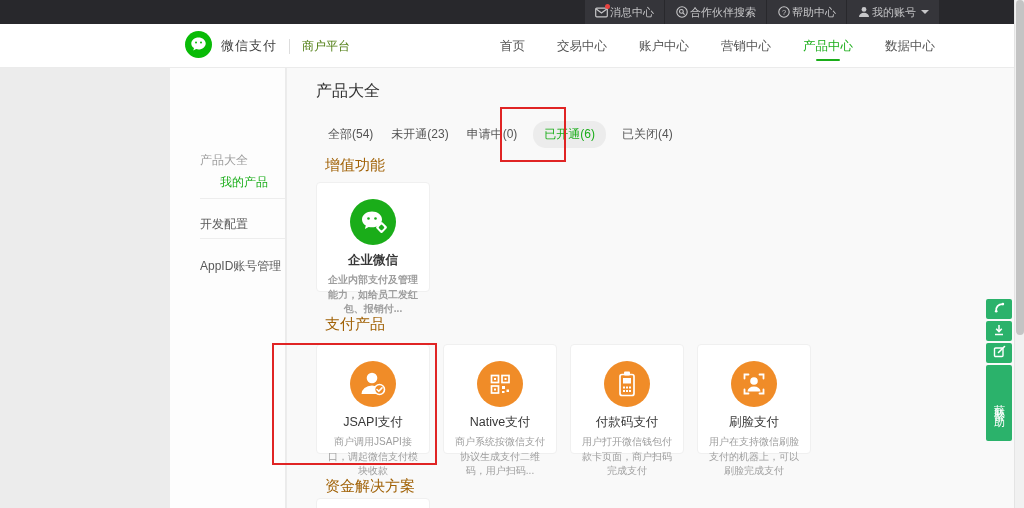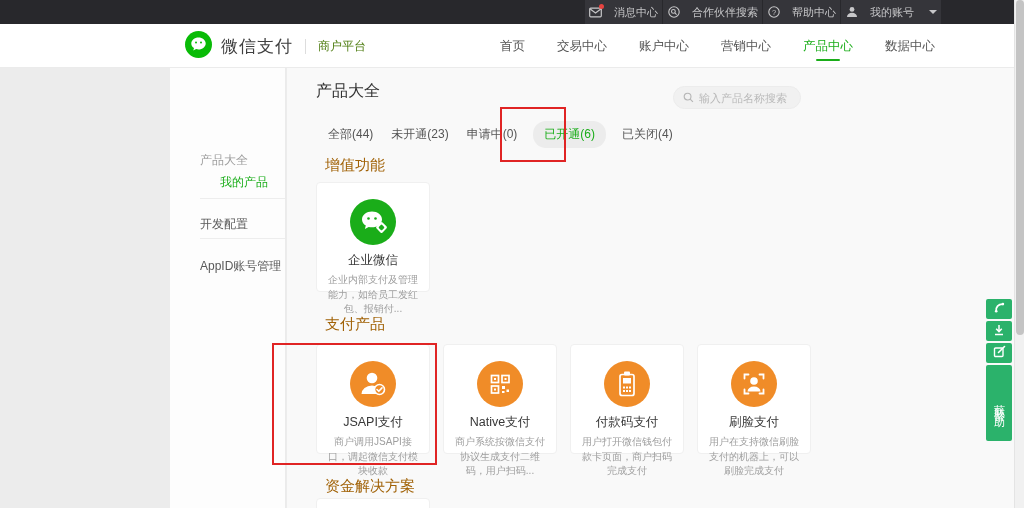--- a/index.html
+++ b/index.html
@@ -3,29 +3,29 @@
 <meta charset="utf-8">
 <style>
   * { margin:0; padding:0; box-sizing:border-box; }
   html,body { background:#fff; }
   body { font-family:"Liberation Sans","DejaVu Sans",sans-serif; }
   #screen { position:relative; width:1024px; height:508px; overflow:hidden; background:#ececec; }
 
   
   .topbar { position:absolute; left:0; top:0; width:1024px; height:24px; background:#28282c; }
   .topbar-items { position:absolute; left:585px; top:0; height:24px; display:flex; gap:1px; }
-  .topbar-item { background:#35353a; color:#c7c7c9; font-size:11px; display:flex; align-items:center; gap:12px; padding:0 4px; cursor:pointer; white-space:nowrap; }
+  .topbar-item { background:#35353a; color:#c7c7c9; font-size:11px; display:flex; align-items:center; gap:2px; padding:0 10px; cursor:pointer; white-space:nowrap; }
   .tb-icon { position:relative; display:inline-flex; width:13px; height:12px; align-items:center; justify-content:center; }
   .reddot { position:absolute; right:-2px; top:-2px; width:5px; height:5px; border-radius:50%; background:#e64340; }
   .caret { width:0; height:0; border-left:4px solid transparent; border-right:4px solid transparent; border-top:4px solid #c7c7c9; margin-left:3px; }
 
   
   .header { position:absolute; left:0; top:24px; width:1024px; height:44px; background:#fff; border-bottom:1px solid #ebebeb; }
   .brand { position:absolute; left:185px; top:0; height:44px; display:flex; align-items:center; gap:9px; }
-  .brand-name { font-size:17px; color:#404040; letter-spacing:1px; font-weight:500; }
+  .brand-name { font-size:13px; color:#404040; letter-spacing:1px; font-weight:500; }
   .brand-sep { width:1px; height:15px; background:#ddd; margin:0 3px; }
   .brand-portal { font-size:12px; color:#4d7c0f; }
   .hnav { position:absolute; left:497px; top:0; height:44px; display:flex; align-items:center; gap:26px; }
   .hnav-item { position:relative; font-size:12.5px; color:#555; height:44px; line-height:44px; padding:0 3px; cursor:pointer; white-space:nowrap; }
   .hnav-item.active { color:#1aad19; }
   .hnav-item.active::after { content:""; position:absolute; left:50%; transform:translateX(-50%); bottom:7px; width:24px; height:2px; background:#1aad19; border-radius:1px; }
 
   
   .sidebar { position:absolute; left:170px; top:68px; width:116px; height:440px; background:#fdfdfd; border-right:1px solid #ebebeb; }
   .side-item { position:absolute; left:30px; font-size:12px; white-space:nowrap; cursor:pointer; }
@@ -145,40 +145,31 @@
     <div class="side-item side-active" style="top:106px;margin-left:20px;">我的产品</div>
     <div class="side-divider" style="top:130px;"></div>
     <div class="side-item side-link" style="top:148px;">开发配置</div>
     <div class="side-divider" style="top:170px;"></div>
     <div class="side-item side-link" style="top:190px;">AppID账号管理</div>
   </div>
 
   <div class="main">
     <div class="page-title">产品大全</div>
 
-    <div class="searchbox">
-      <span>
-        <svg width="11" height="11" viewBox="0 0 12 12">
-            <circle cx="5" cy="5" r="3.7" fill="none" stroke="#b5b5b5" stroke-width="1.2"></circle>
-            <line x1="7.8" y1="7.8" x2="10.8" y2="10.8" stroke="#b5b5b5" stroke-width="1.2"></line>
-          </svg>
-      </span>
-      <input type="text" placeholder="输入产品名称搜索" style="">
-    </div>
 
     <div class="tabs">
-      <div class="tab">全部(44)</div>
+      <div class="tab">全部(54)</div>
       <div class="tab">未开通(23)</div>
       <div class="tab">申请中(0)</div>
       <div class="tab active">已开通(6)</div>
       <div class="tab">已关闭(4)</div>
     </div>
 
     <div class="section-label" style="top:88px;">增值功能</div>
-    <div class="cards-row" style="top:114px;">
+    <div class="cards-row" style="top:114px;font-weight:bold;">
       <div class="card">
         <div class="card-icon">
           <svg width="46" height="46" viewBox="0 0 46 46">
               <circle cx="23" cy="23" r="23" fill="#1aad19"></circle>
               <path d="M22 12.5c-5.5 0-10 3.5-10 7.9 0 2.5 1.5 4.8 3.8 6.2l-.9 3.3 3.8-2c1 .3 2.1.4 3.3.4 5.5 0 10-3.5 10-7.9s-4.5-7.9-10-7.9z" fill="#fff"></path>
               <circle cx="18.5" cy="19.5" r="1.3" fill="#1aad19"></circle>
               <circle cx="25.5" cy="19.5" r="1.3" fill="#1aad19"></circle>
               <rect x="27.2" y="24.2" width="8.5" height="8.5" rx="1.5" transform="rotate(45 31.5 28.5)" fill="#fff"></rect>
               <rect x="29.2" y="26.2" width="4.5" height="4.5" rx="1" transform="rotate(45 31.5 28.5)" fill="#1aad19"></rect>
             </svg>

